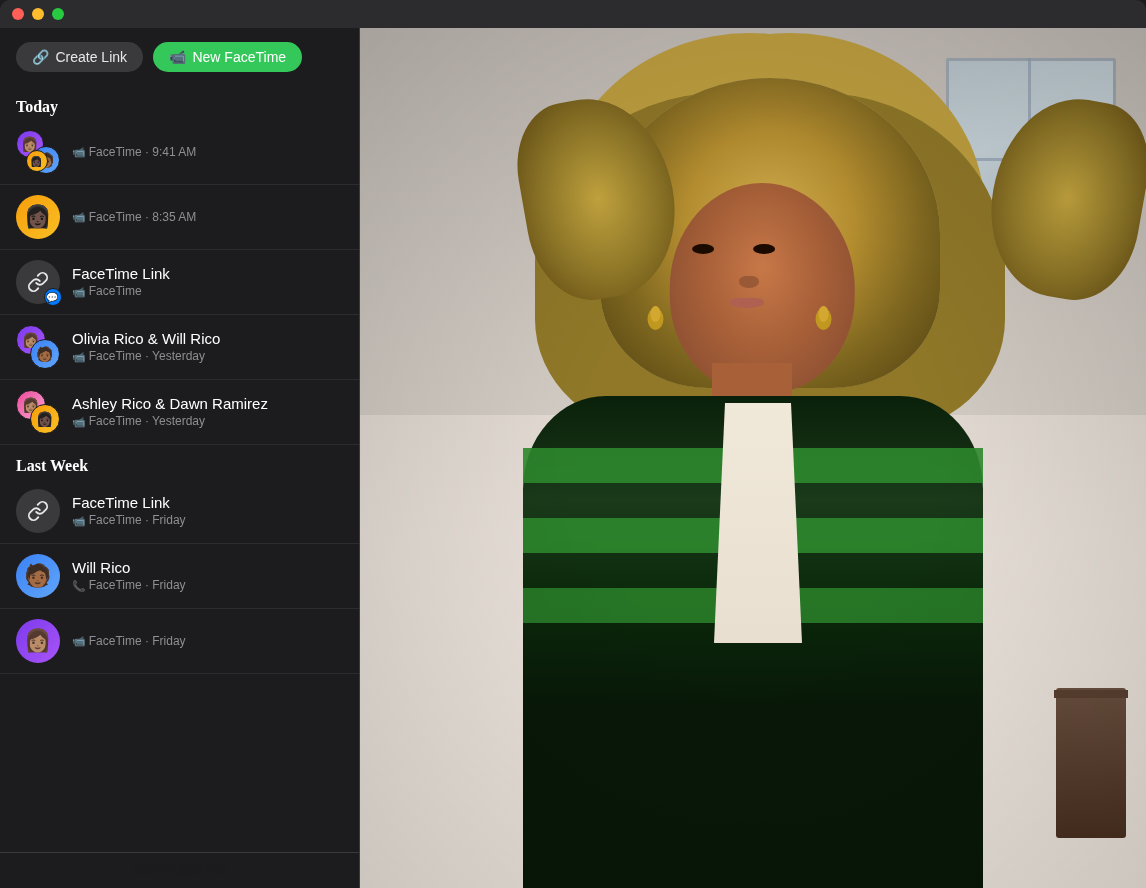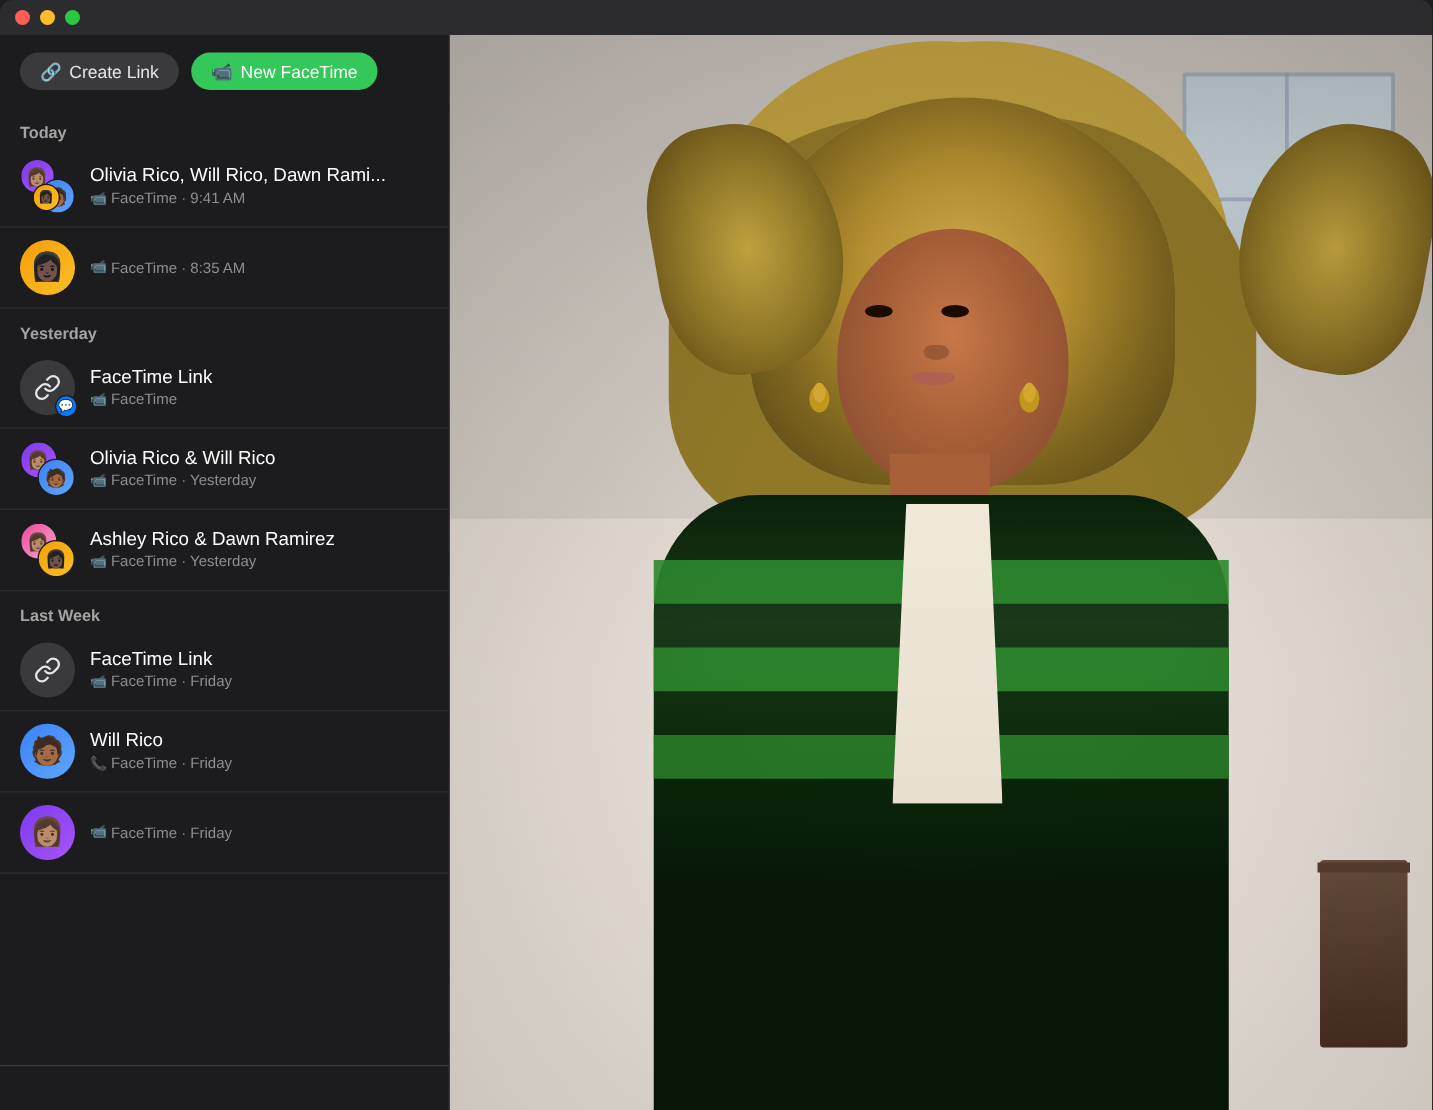--- a/index.html
+++ b/index.html
@@ -90,23 +90,24 @@
     .call-list {
       flex: 1;
       overflow-y: auto;
       padding: 0;
     }
     .call-list::-webkit-scrollbar { width: 0; }
 
     
     .section-header {
       padding: 12px 16px 4px 16px;
-      font-size: 13px;
+      font-size: 16px;
       font-weight: 600;
-      color: #a3a3a3;
+      color: #ffffff;
+      font-family: Liberation Serif, serif;
     }
 
     
     .call-item {
       display: flex;
       align-items: center;
       gap: 12px;
       padding: 10px 16px;
       cursor: pointer;
       border-bottom: 1px solid #2c2c2e;
@@ -284,41 +285,39 @@
             <span style="font-size:14px;">👩🏽</span>
           </div>
           <div class="av2 av-will" style="background: linear-gradient(135deg,#3b82f6,#60a5fa); width:28px;height:28px;border-radius:50%;position:absolute;bottom:0;right:0;border:1.5px solid #1c1c1e;font-size:14px;display:flex;align-items:center;justify-content:center;">
             <span style="font-size:14px;">🧑🏾</span>
           </div>
           <div class="av3 av-dawn" style="background: linear-gradient(135deg,#f59e0b,#fbbf24); width:22px;height:22px;border-radius:50%;position:absolute;bottom:2px;left:10px;border:1.5px solid #1c1c1e;font-size:10px;display:flex;align-items:center;justify-content:center;">
             <span style="font-size:10px;">👩🏿</span>
           </div>
         </div>
         <div class="call-info">
-          <div class="call-name">Olivia Rico, Will Rico, Dawn Rami...</div>
           <div class="call-sub">
             <span style="font-size:11px;">📹</span>
             <span>FaceTime · 9:41 AM</span>
           </div>
         </div>
       </div>
 
       <div class="call-item">
         <div class="avatar-circle av-dawn" style="background: linear-gradient(135deg,#f59e0b,#fbbf24); width:44px;height:44px;border-radius:50%;display:flex;align-items:center;justify-content:center;font-size:22px;flex-shrink:0;">
           <span>👩🏿</span>
         </div>
         <div class="call-info">
           <div class="call-sub">
             <span style="font-size:11px;">📹</span>
             <span>FaceTime · 8:35 AM</span>
           </div>
         </div>
       </div>
 
-      <div class="section-header">Yesterday</div>
 
       <div class="call-item">
         <div class="avatar-link" style="position:relative;">
           <svg class="link-icon-svg" viewBox="0 0 24 24" fill="none">
             <path d="M10 13a5 5 0 007.54.54l3-3a5 5 0 00-7.07-7.07l-1.72 1.71" stroke="#e5e5ea" stroke-width="2" stroke-linecap="round" stroke-linejoin="round"></path>
             <path d="M14 11a5 5 0 00-7.54-.54l-3 3a5 5 0 007.07 7.07l1.71-1.71" stroke="#e5e5ea" stroke-width="2" stroke-linecap="round" stroke-linejoin="round"></path>
           </svg>
           <div class="messages-badge" style="position:absolute;bottom:-2px;right:-2px;width:18px;height:18px;border-radius:50%;background:#007aff;display:flex;align-items:center;justify-content:center;border:1.5px solid #1c1c1e;">
             <span style="font-size:10px;">💬</span>
           </div>

